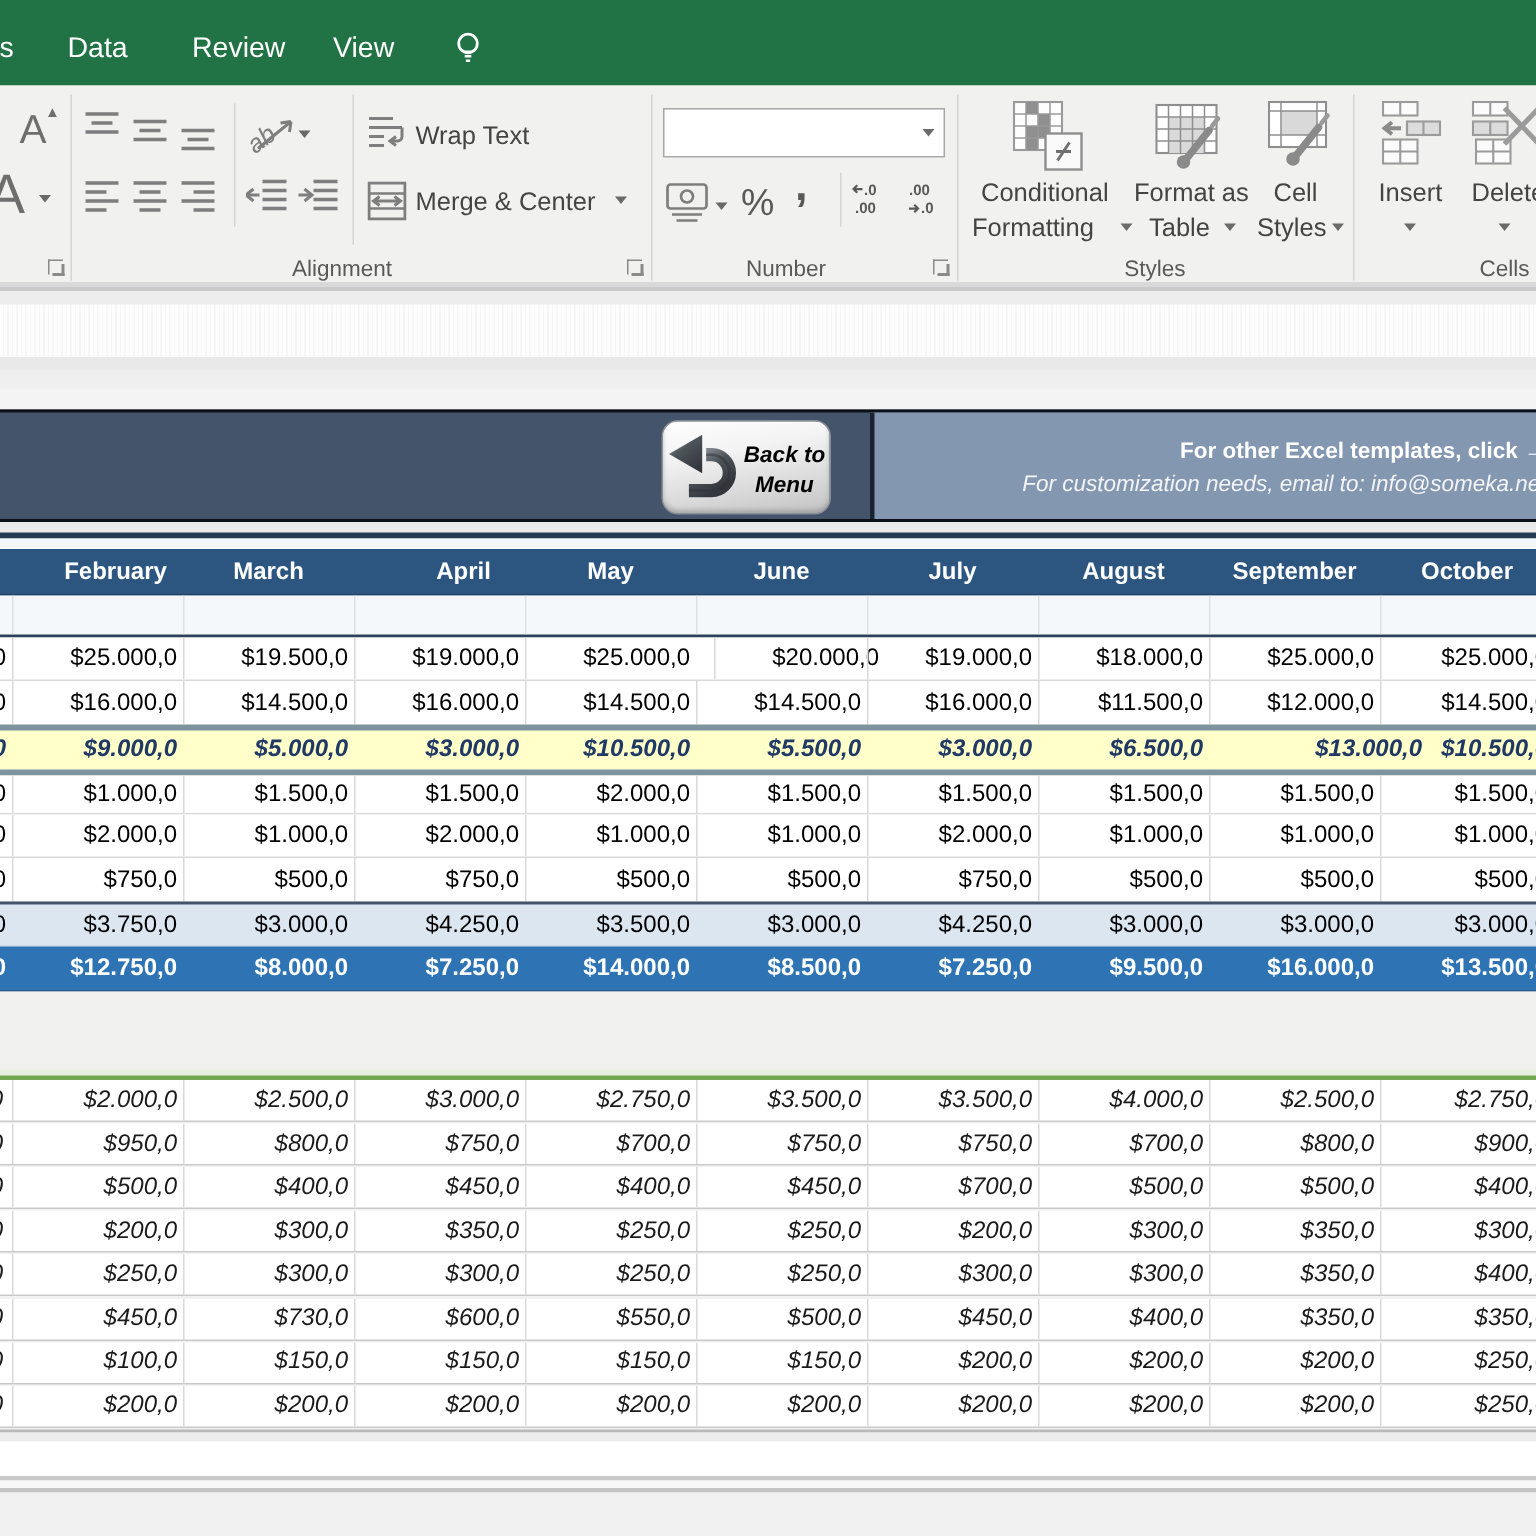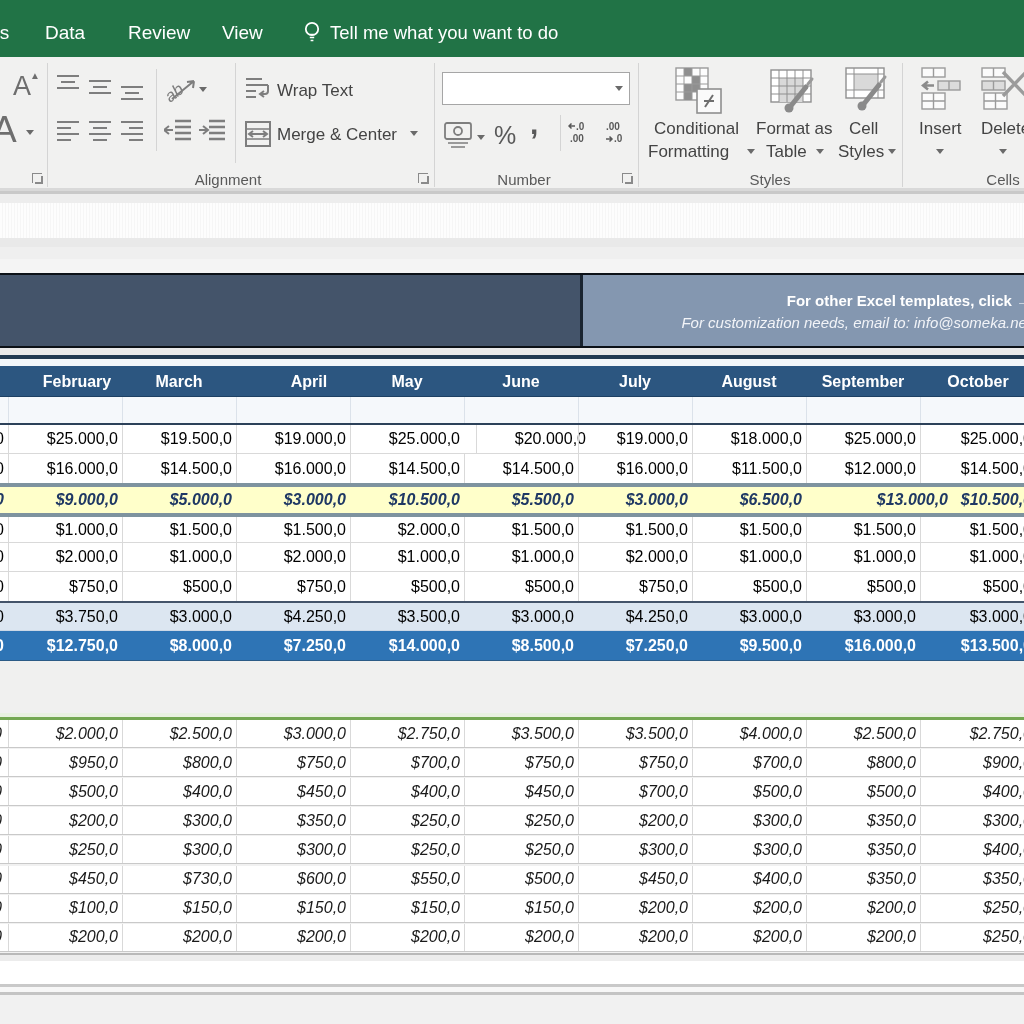--- a/index.html
+++ b/index.html
@@ -34,21 +34,20 @@
 .grid .cell{border-left:1px solid #d9d9d9}
 .grid2 .cell{border-left:1px solid #d9d9d9}
 .grid .c0,.grid7 .c0,.grid2 .c0{border-left:none}
 </style></head><body>
 
 <div id="tabs">
  <span style="left:-70px">Formulas</span>
  <span style="left:45px">Data</span>
  <span style="left:128px">Review</span>
  <span style="left:222px">View</span>
- <span style="left:330px;font-size:18.5px">Tell me what you want to do</span>
  <svg style="position:absolute;left:301px;top:20px" width="22" height="24" viewBox="0 0 22 24">
    <circle cx="11" cy="9" r="6.2" fill="none" stroke="#fff" stroke-width="1.8"></circle>
    <path d="M8.5 14.5 L13.5 14.5 M8.8 17.5 L13.2 17.5 M9.6 20.5 L12.4 20.5" stroke="#fff" stroke-width="1.6" fill="none"></path>
  </svg>
 </div>
 
 <div id="ribbon">
 
   <div class="rtxt" style="left:13px;top:14px;font-size:27px;color:#6e6e6e">A</div>
   <div class="rtxt" style="left:30px;top:13px;font-size:10px;color:#6e6e6e">▲</div>
@@ -234,20 +233,35 @@
 <div class="abs" style="left:0;top:203px;width:1024px;height:35px;background:repeating-linear-gradient(90deg,#fdfdfd 0 2px,#f6f6f6 2px 3px)"></div>
 <div class="abs" style="left:0;top:238px;width:1024px;height:9px;background:#e9e9e9"></div>
 <div class="abs" style="left:0;top:247px;width:1024px;height:12px;background:#efefef"></div>
 <div class="abs" style="left:0;top:259px;width:1024px;height:14px;background:#f4f4f4"></div>
 
 <div id="banner">
   <div id="banright">
     <div class="l1">For other Excel templates, click →</div>
     <div class="l2">For customization needs, email to: info@someka.net</div>
   </div>
+  <div id="btm">
+    <svg style="position:absolute;left:2px;top:8px" width="50" height="46" viewBox="0 0 56 52">
+      <defs>
+          <linearGradient id="ag" x1="0" y1="0" x2="0.7" y2="1">
+        <stop offset="0" stop-color="#9299a2"></stop>
+            <stop offset="0.45" stop-color="#4e545b"></stop>
+            <stop offset="1" stop-color="#33373d"></stop>
+      </linearGradient>
+        </defs>
+      <path d="M17 43 H 34 A 13.5 13.5 0 0 0 34 16 H 30" fill="none" stroke="url(#ag)" stroke-width="10"></path>
+      <path d="M27 1 L2 15.5 L27 30 Z" fill="url(#ag)"></path>
+      <path d="M17 43 H 34 A 13.5 13.5 0 0 0 34 16 H 30" fill="none" stroke="#2e3237" stroke-width="2" opacity="0.5"></path>
+    </svg>
+    <div class="t">Back to<br>Menu</div>
+  </div>
 </div>
 
 <div class="abs" style="left:0;top:348px;width:1024px;height:7px;background:#eaeaea"></div>
 <div class="abs" style="left:0;top:355px;width:1024px;height:4px;background:#223a52"></div>
 <div class="abs" style="left:0;top:359px;width:1024px;height:7px;background:#f3f7fa"></div>
 
 <div class="abs" style="left:0;top:366px;width:1024px;height:31px;background:#2c5680;border-bottom:1px solid #1d4063;overflow:hidden">
     <div class="mh" style="left:20px;width:114px">February</div>
     <div class="mh" style="left:122px;width:114px">March</div>
     <div class="mh" style="left:252px;width:114px">April</div>

